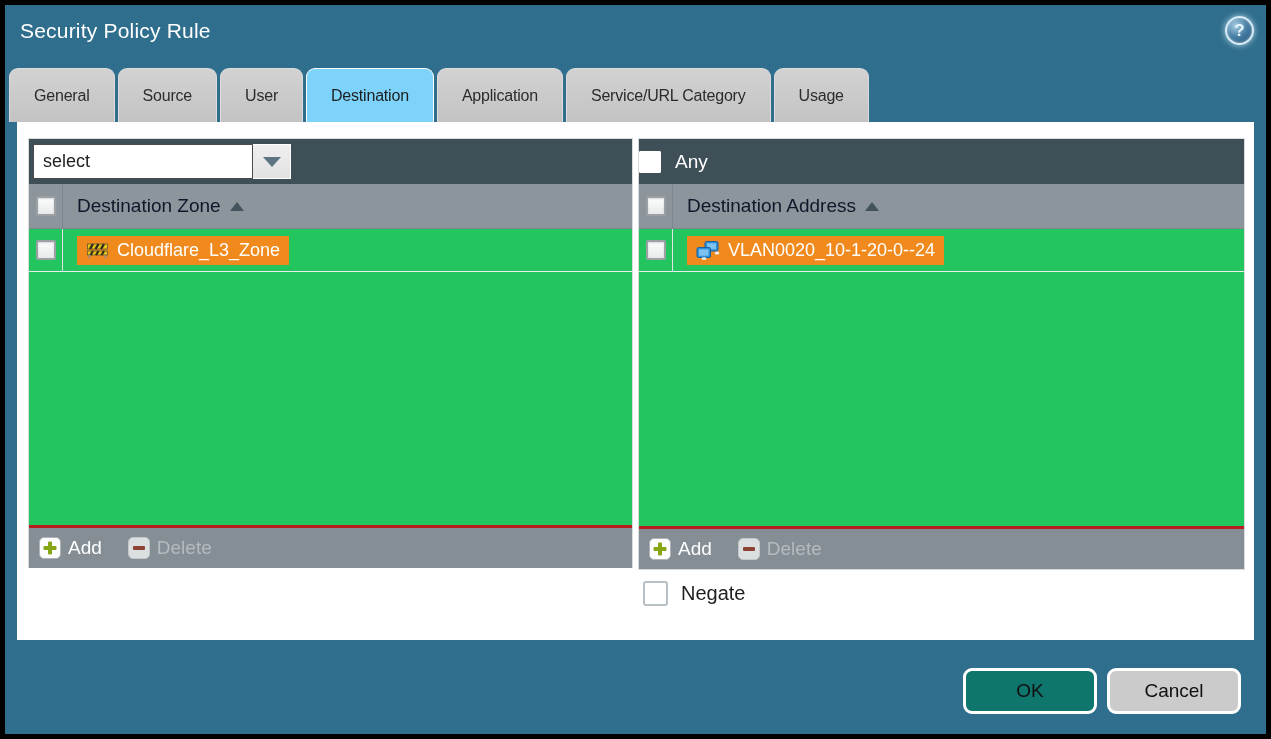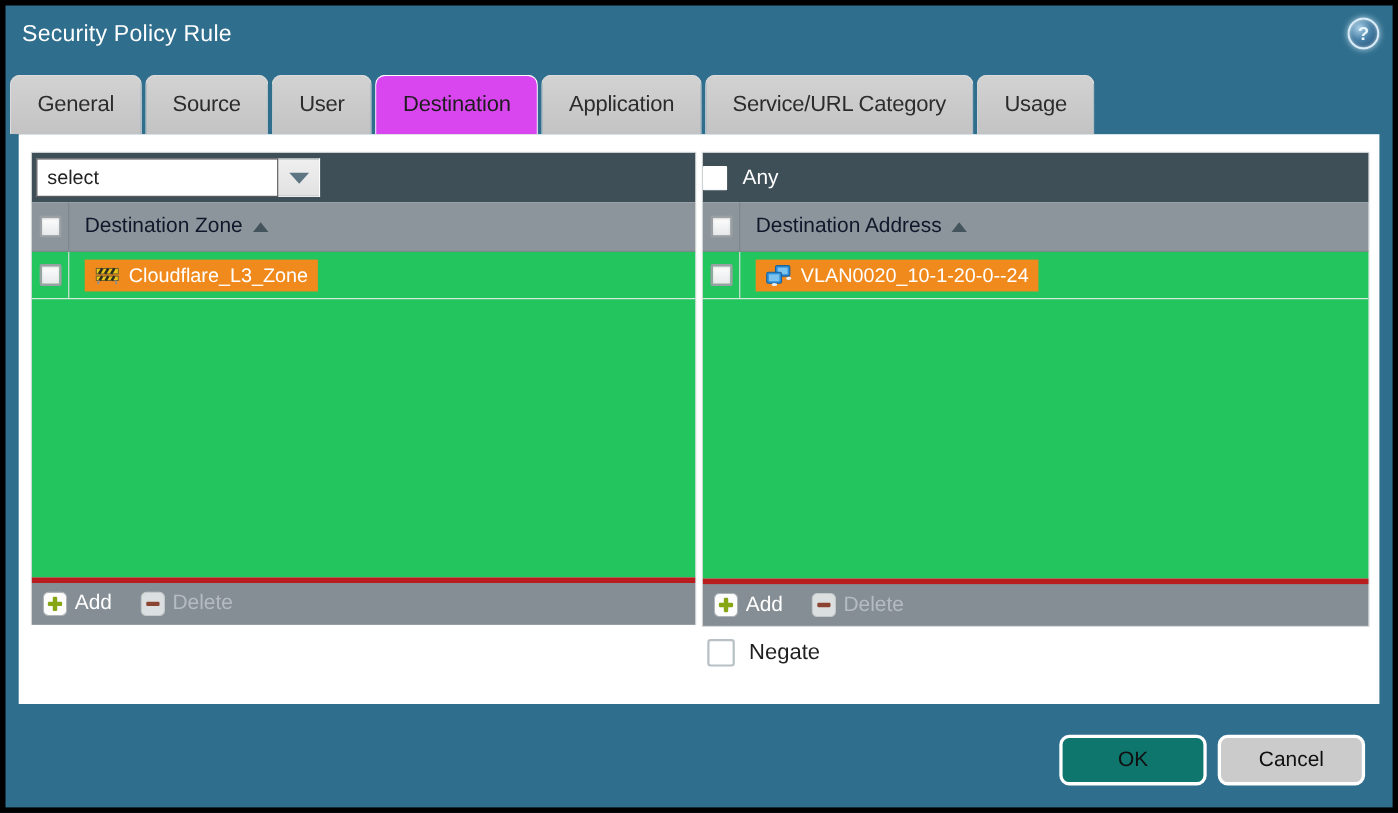--- a/index.html
+++ b/index.html
@@ -27,25 +27,25 @@
     cursor:pointer;
   }
 
   
   .tab-bar { position:absolute; left:4px; top:63px; height:54px; display:flex; }
   .tab {
     height:54px; margin-right:3px; padding:0 24px;
     background:linear-gradient(#d2d2d2,#c3c3c3);
     border:1px solid #dcdcdc; border-bottom:none;
     border-radius:9px 9px 0 0;
-    font-size:20px; color:#2c2c2c; letter-spacing:-.2px;
+    font-size:16px; color:#2c2c2c; letter-spacing:-.2px;
     display:flex; align-items:center; justify-content:center;
     cursor:pointer; white-space:nowrap;
   }
-  .tab.active { background:#d946ef; border-color:#fff; color:#1d1d1d; }
+  .tab.active { background:#7dd3fc; border-color:#fff; color:#1d1d1d; }
 
   
   .content {
     position:absolute; left:12px; top:117px; width:1237px; height:518px;
     background:#fff;
   }
 
   .panel { position:absolute; background:#fdfdfd; border:1px solid #d8dadb; }
   #zone-panel    { left:11px;  top:16px; width:605px; height:430px; }
   #address-panel { left:621px; top:16px; width:607px; height:432px; }
@@ -99,21 +99,21 @@
   }
   .pill {
     margin-left:14px; height:29px; padding:0 9px;
     background:#f08a1d; color:#fff; font-size:18px;
     display:inline-flex; align-items:center; gap:8px; cursor:pointer;
     white-space:nowrap;
   }
 
   .panel-footer {
     height:43px; background:#858e95; display:flex; align-items:center;
-    gap:26px; padding-left:10px; border-top:5px solid #b91c1c;
+    gap:26px; padding-left:10px; border-top:3px solid #b91c1c;
   }
   .footer-btn { display:flex; align-items:center; gap:7px; cursor:pointer; }
   .footer-btn .btn-label { color:#fff; font-size:19px; }
   .footer-btn.disabled .btn-label { color:#b4bcc1; }
   .icon-chip {
     width:22px; height:22px; border-radius:5px; display:flex;
     align-items:center; justify-content:center;
   }
   .plus-chip  { background:#fdfdfd; border:1px solid #aeb4b7; }
   .minus-chip { background:#dcdfe0; border:1px solid #c3c8ca; }

